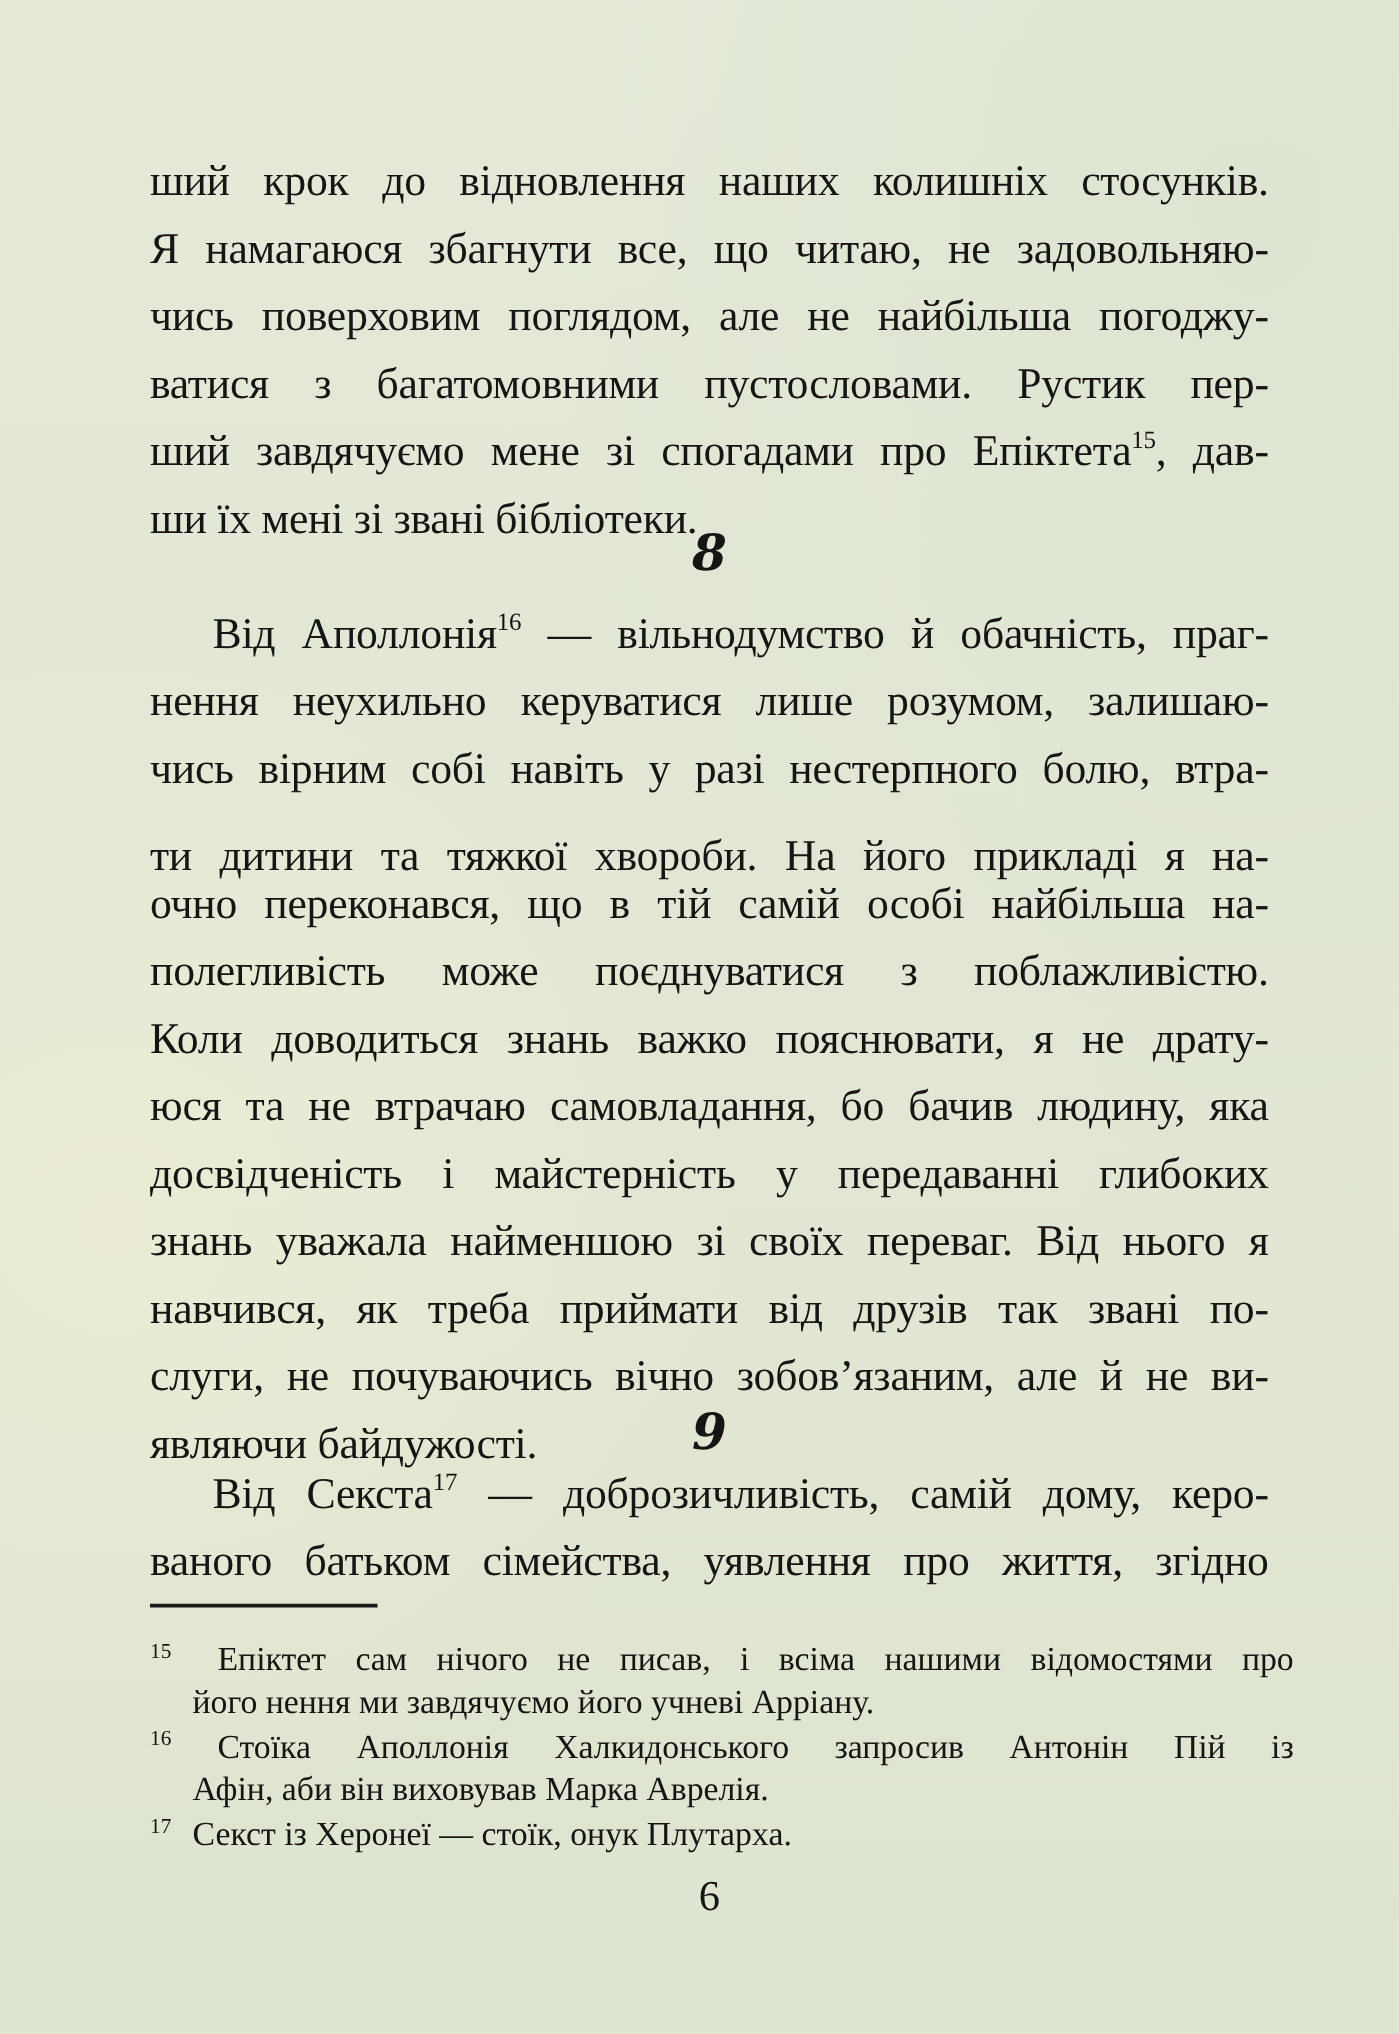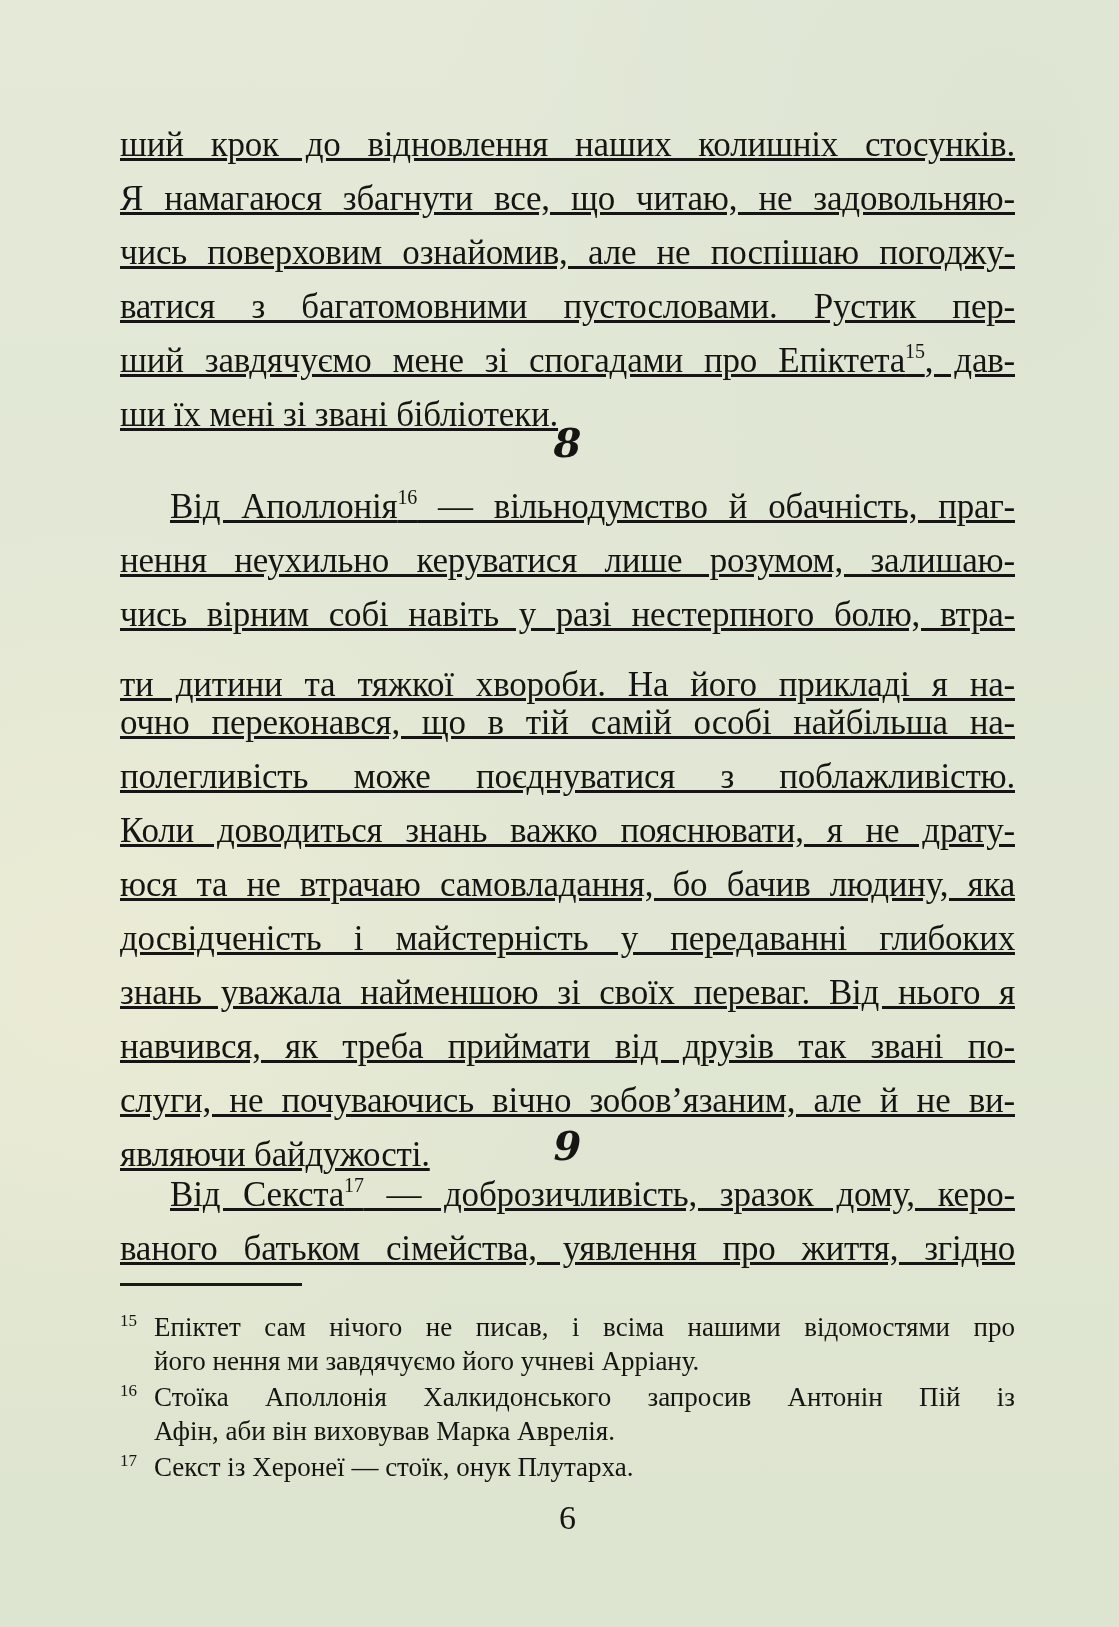--- a/index.html
+++ b/index.html
@@ -27,21 +27,20 @@
     }
     .line {
       position: absolute;
       left: 0;
       width: 895px;
       height: 54px;
       font-size: 35px;
       line-height: 54px;
       white-space: nowrap;
       letter-spacing: -0.2px;
-      text-decoration: underline;
     }
     .line.just {
       text-align: justify;
       text-align-last: justify;
     }
     .line.indent {
       padding-left: 50px;
       box-sizing: border-box;
     }
     sup {
@@ -83,39 +82,40 @@
       font-size: 17px;
     }
     .fn .txt {
       position: absolute;
       left: 34px;
       width: 861px;
     }
     .fn .txt.just {
       text-align: justify;
       text-align-last: justify;
+      margin-left: 20px;
     }
     .page-number {
       position: absolute;
       left: 0;
       top: 1380px;
       width: 895px;
       text-align: center;
       font-size: 34px;
       line-height: 40px;
     }
   </style>
 </head>
 <body>
 
 <div class="page">
 
   <div class="line just" style="top:0px"><span>ший крок до відновлення наших колишніх стосунків.</span></div>
   <div class="line just" style="top:54px"><span>Я намагаюся збагнути все, що читаю, не задовольняю-</span></div>
-  <div class="line just" style="top:108px"><span>чись поверховим ознайомив, але не поспішаю погоджу-</span></div>
+  <div class="line just" style="top:108px"><span>чись поверховим поглядом, але не найбільша погоджу-</span></div>
   <div class="line just" style="top:162px"><span>ватися з багатомовними пустословами. Рустик пер-</span></div>
   <div class="line just" style="top:216px"><span>ший завдячуємо мене зі спогадами про Епіктета</span><sup>15</sup><span>, дав-</span></div>
   <div class="line" style="top:270px"><span>ши їх мені зі звані бібліотеки.</span></div>
 
   <div class="section-num" style="top:300px">8</div>
 
   <div class="line just indent" style="top:362px"><span>Від Аполлонія</span><sup>16</sup><span> — вільнодумство й обачність, праг-</span></div>
   <div class="line just" style="top:416px"><span>нення неухильно керуватися лише розумом, залишаю-</span></div>
   <div class="line just" style="top:470px"><span>чись вірним собі навіть у разі нестерпного болю, втра-</span></div>
   <div class="line just" style="top:540px"><span>ти дитини та тяжкої хвороби. На його прикладі я на-</span></div>
@@ -124,21 +124,21 @@
   <div class="line just" style="top:686px"><span>Коли доводиться знань важко пояснювати, я не драту-</span></div>
   <div class="line just" style="top:740px"><span>юся та не втрачаю самовладання, бо бачив людину, яка</span></div>
   <div class="line just" style="top:794px"><span>досвідченість і майстерність у передаванні глибоких</span></div>
   <div class="line just" style="top:848px"><span>знань уважала найменшою зі своїх переваг. Від нього я</span></div>
   <div class="line just" style="top:902px"><span>навчився, як треба приймати від друзів так звані по-</span></div>
   <div class="line just" style="top:956px"><span>слуги, не почуваючись вічно зобов’язаним, але й не ви-</span></div>
   <div class="line" style="top:1010px"><span>являючи байдужості.</span></div>
 
   <div class="section-num" style="top:1000px; top:1003px">9</div>
 
-  <div class="line just indent" style="top:1050px"><span>Від Секста</span><sup>17</sup><span> — доброзичливість, зразок дому, керо-</span></div>
+  <div class="line just indent" style="top:1050px"><span>Від Секста</span><sup>17</sup><span> — доброзичливість, самій дому, керо-</span></div>
   <div class="line just" style="top:1104px"><span>ваного батьком сімейства, уявлення про життя, згідно</span></div>
 
   <div class="rule"></div>
 
   <div class="fn" style="top:1192px">
     <span class="num">15</span>
     <span class="txt just" style="top:0">Епіктет сам нічого не писав, і всіма нашими відомостями про</span>
     <span class="txt" style="top:34px">його нення ми завдячуємо його учневі Арріану.</span>
   </div>
 

